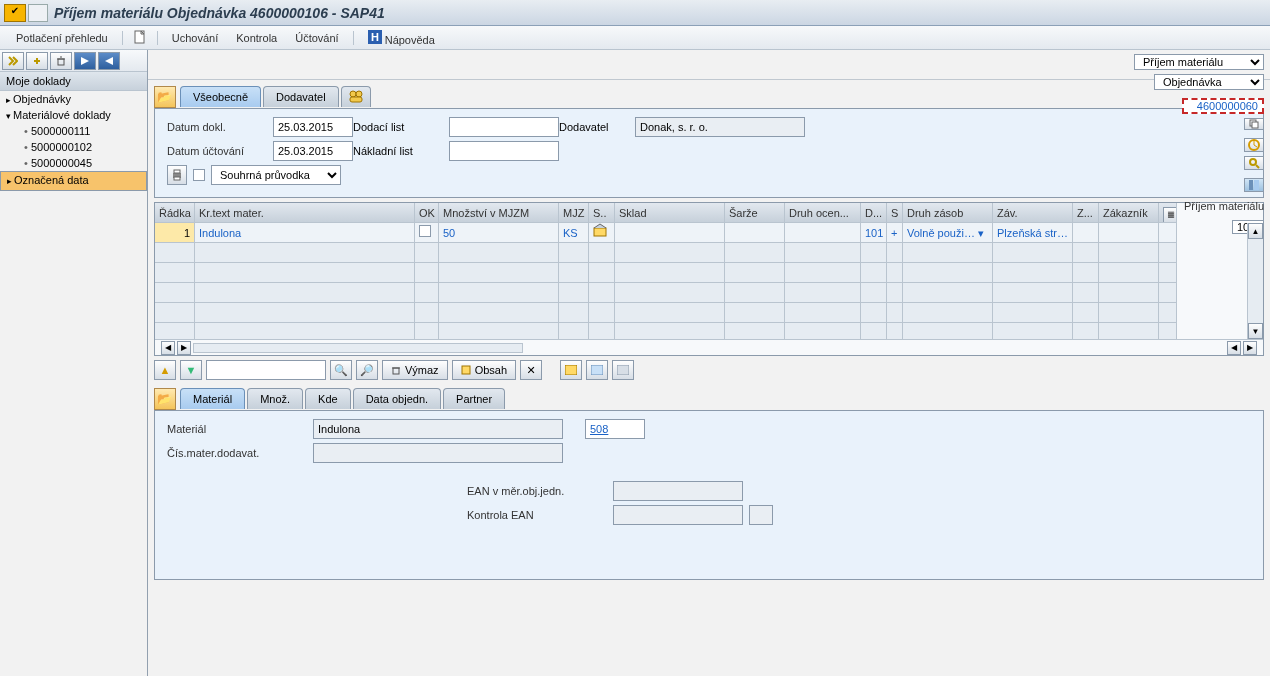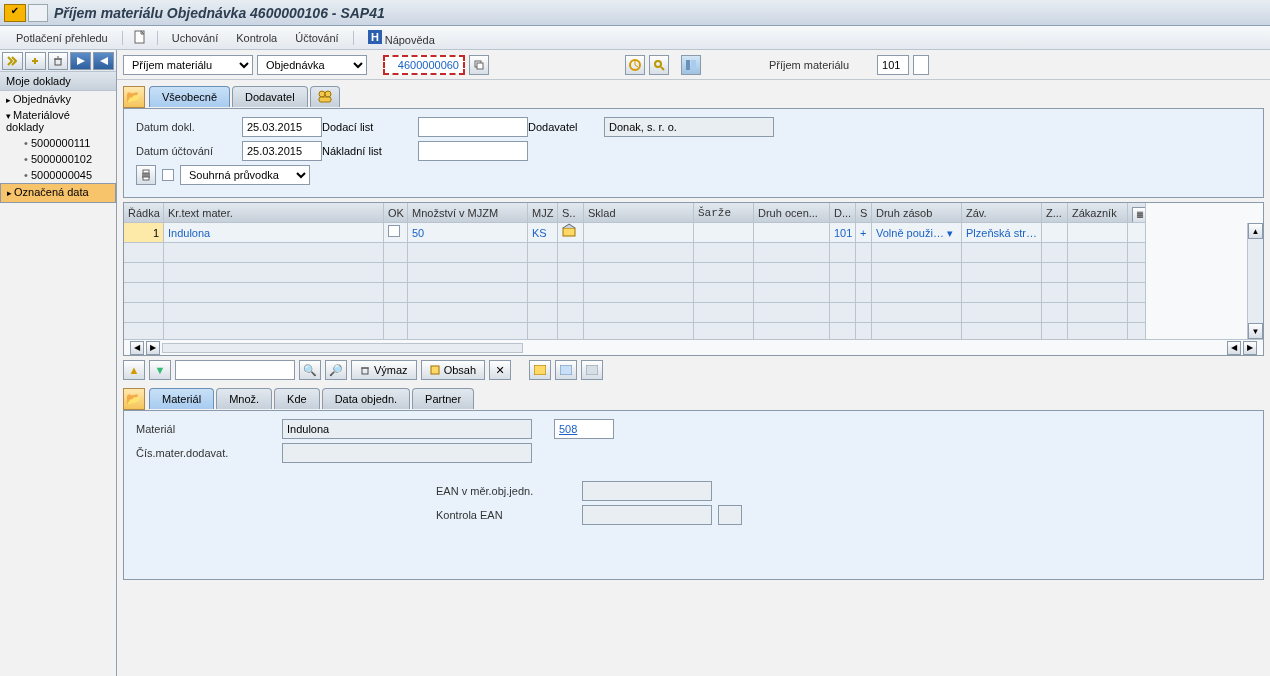--- a/index.html
+++ b/index.html
@@ -11,39 +11,39 @@
 .titlebar .back { width:20px; height:18px; border:1px solid #9aa; background:#eef1f5; margin-right:6px; }
 .titlebar .title { font-weight:bold; font-style:italic; font-size:14px; color:#2c3e50; }
 
 
 .menubar { height:24px; background:linear-gradient(#f7f9fb,#e4e9ef); border-bottom:1px solid #b9c4cf; display:flex; align-items:center; padding:0 8px; gap:2px; }
 .menubar .mitem { padding:3px 8px; color:#333; cursor:pointer; }
 .menubar .sep { width:1px; height:14px; background:#b9c4cf; margin:0 4px; }
 
 
 .main { display:flex; height:calc(676px - 26px - 24px); }
-.left { width:117px; border-right:1px solid #92a0af; background:#f2f2f2; }
+.left { width:148px; border-right:1px solid #92a0af; background:#f2f2f2; }
 .right { flex:1; background:#f2f2f2; padding:0; position:relative; }
 
 
 .ltop { height:22px; background:linear-gradient(#f7f9fb,#e4e9ef); border-bottom:1px solid #b9c4cf; display:flex; align-items:center; padding:2px; gap:2px; }
 .tbtn { width:22px; height:18px; border:1px solid #8b9aab; background:linear-gradient(#fefefe,#d7dee6); display:flex; align-items:center; justify-content:center; cursor:pointer; font-size:10px; color:#444; }
 .tbtn.blue { background:linear-gradient(#5c8cc8,#2e5f9e); color:#fff; }
 
 .tree-title { background:linear-gradient(#dfe6ed,#c7d1db); border-bottom:1px solid #b9c4cf; padding:3px 6px; font-weight:normal; }
 .tree ul { list-style:none; margin:0; padding:0; }
 .tree li { padding:2px 6px; cursor:pointer; }
 .tree li.node::before { content:"▸ "; font-size:9px; }
 .tree li.node.open::before { content:"▾ "; }
 .tree li.leaf::before { content:"• "; color:#666; }
 .tree li.leaf { padding-left:24px; }
 .tree li.sel { background:#f7c36b; }
 
 
-.rtop { height:30px; display:flex; align-items:center; padding:4px 6px; gap:4px; border-bottom:1px solid #c0c8d0; }
+.rtop { height:30px; display:flex; align-items:flex-end; padding:4px 6px; gap:4px; border-bottom:1px solid #c0c8d0;flex-direction:column; }
 .sel { height:20px; border:1px solid #8b9aab; background:#fff; padding:0 4px; }
 .inp { height:20px; border:1px solid #8b9aab; background:#fff; padding:0 4px; }
 .inp.ro { background:#e9eef3; }
 .inp.focus { border:2px dashed #c62828; background:#fff; }
 .minibtn { width:20px; height:20px; border:1px solid #8b9aab; background:linear-gradient(#fefefe,#d7dee6); display:inline-flex; align-items:center; justify-content:center; cursor:pointer; font-size:10px; }
 
 
 .folderbtn { width:22px; height:22px; border:1px solid #b0884a; background:linear-gradient(#ffe9b0,#f4c45a); display:inline-flex; align-items:center; justify-content:center; font-size:12px; cursor:pointer; }
 .tabs-outer { display:flex; align-items:flex-start; margin:6px 6px 0 6px; }
 .tabs { display:flex; margin-left:4px; }
@@ -259,21 +259,21 @@
 
     <div class="tbl-wrap">
       <div class="tbl-head" id="thead">
           <div class="th" style="width: 40px;">Řádka</div>
           <div class="th" style="width: 220px;">Kr.text mater.</div>
           <div class="th" style="width: 24px; text-align: center;">OK</div>
           <div class="th" style="width: 120px;">Množství v MJZM</div>
           <div class="th" style="width: 30px;">MJZ</div>
           <div class="th" style="width: 26px;">S..</div>
           <div class="th" style="width: 110px;">Sklad</div>
-          <div class="th" style="width: 60px; font-family: Liberation Mono, monospace;">Šarže</div>
+          <div class="th" style="width: 60px;">Šarže</div>
           <div class="th" style="width: 76px;">Druh ocen...</div>
           <div class="th" style="width: 26px;">D...</div>
           <div class="th" style="width: 16px;">S</div>
           <div class="th" style="width: 90px;">Druh zásob</div>
           <div class="th" style="width: 80px;">Záv.</div>
           <div class="th" style="width: 26px;">Z...</div>
           <div class="th" style="width: 60px;">Zákazník</div>
           <div class="th" style="width: 18px;"><span class="cfgbtn">▦</span></div>
         </div>
       <div class="tbl-scroll">

